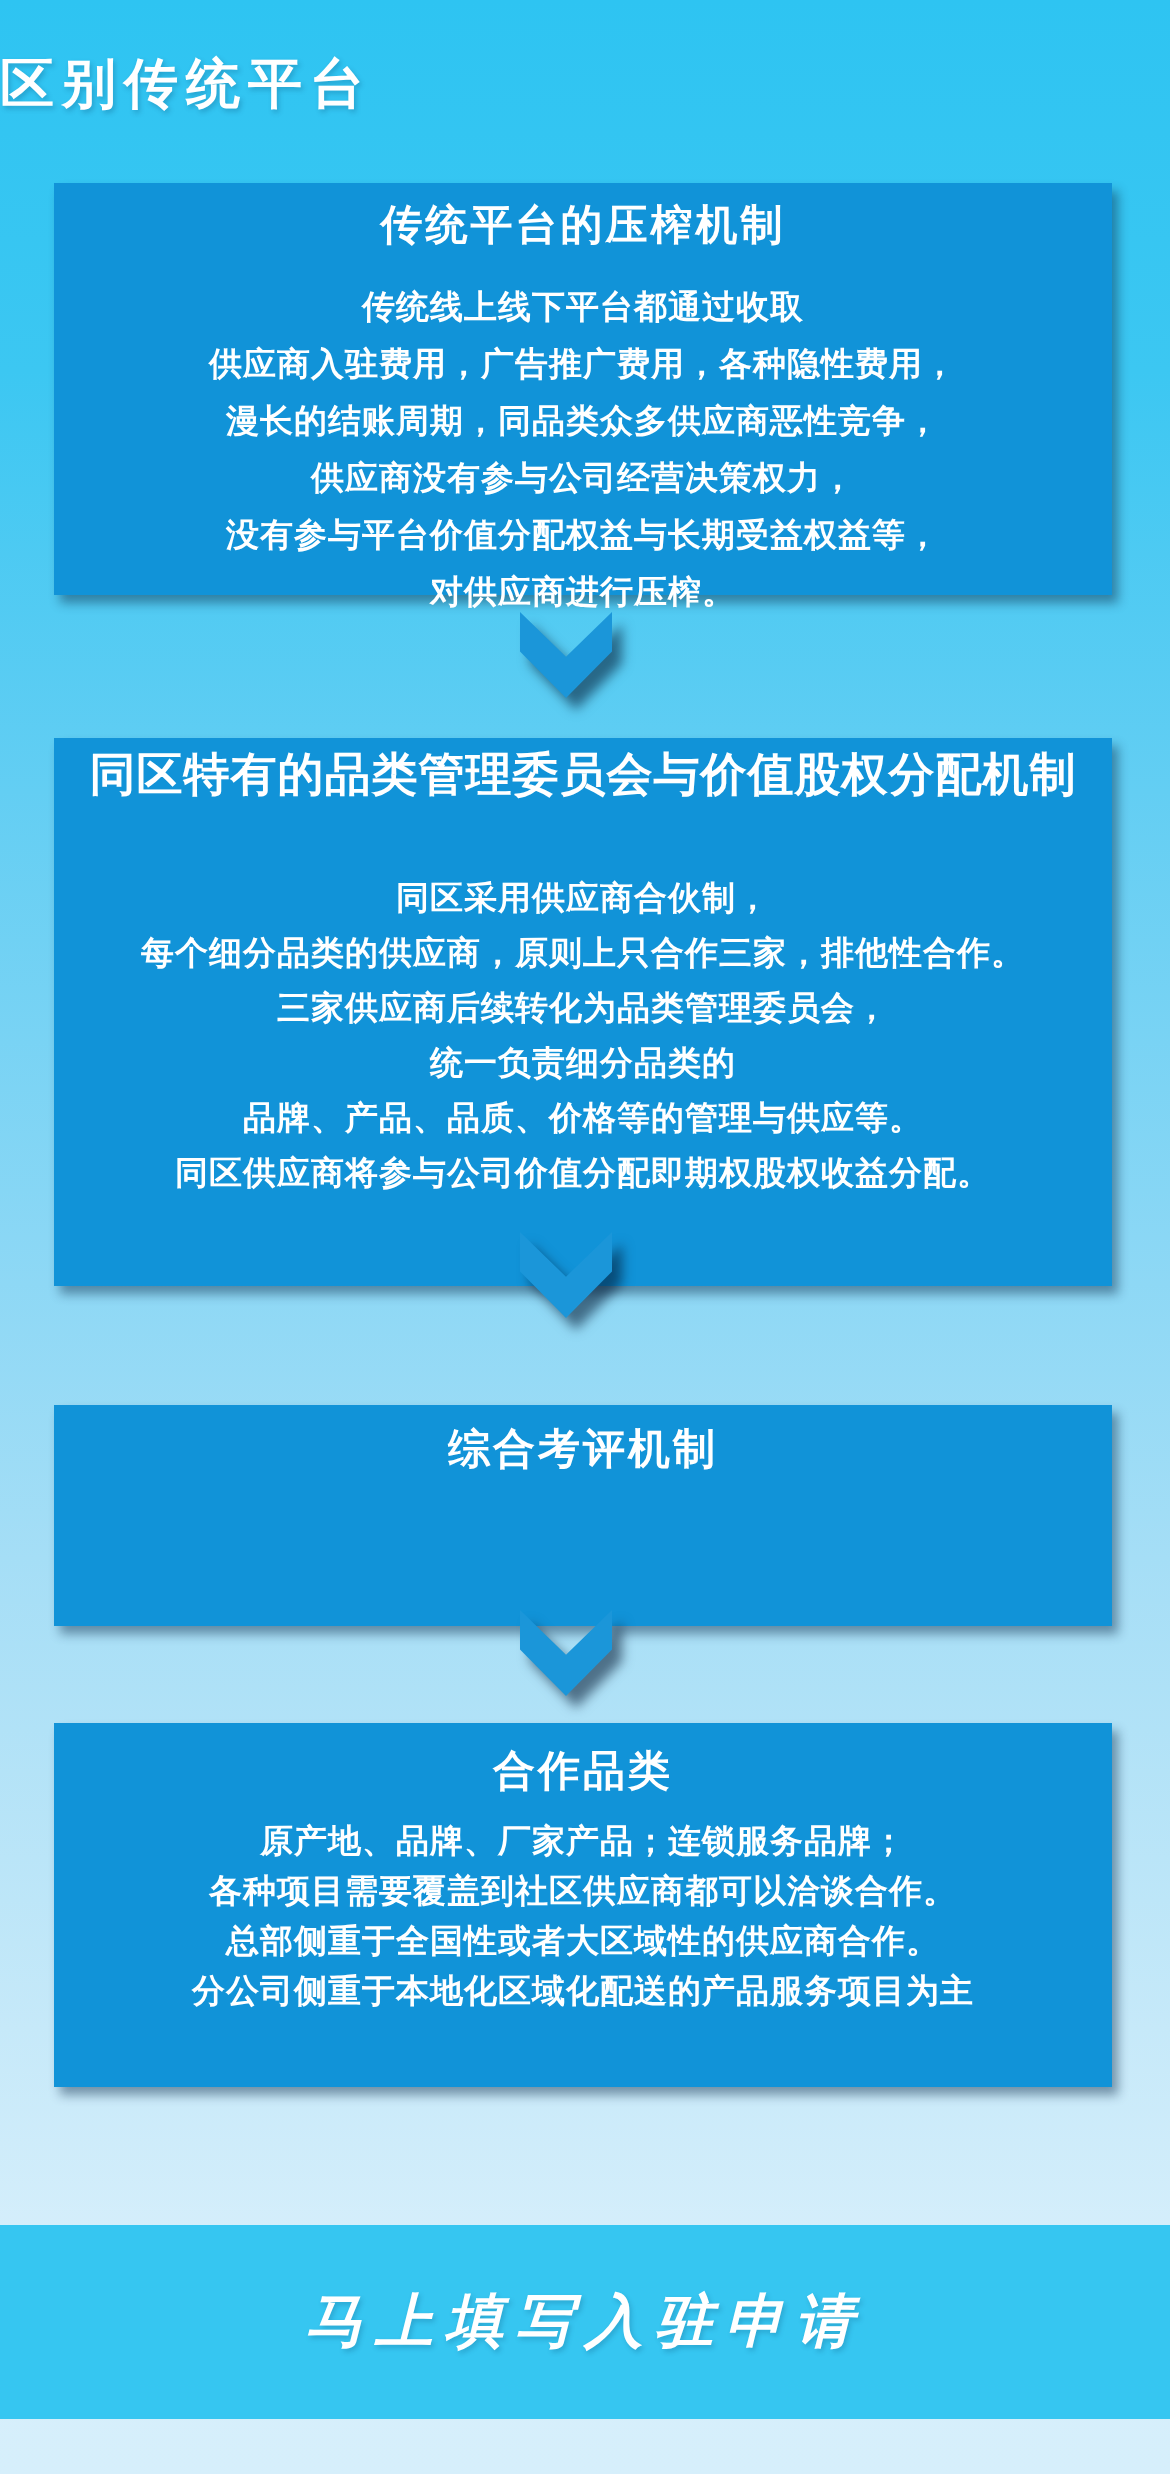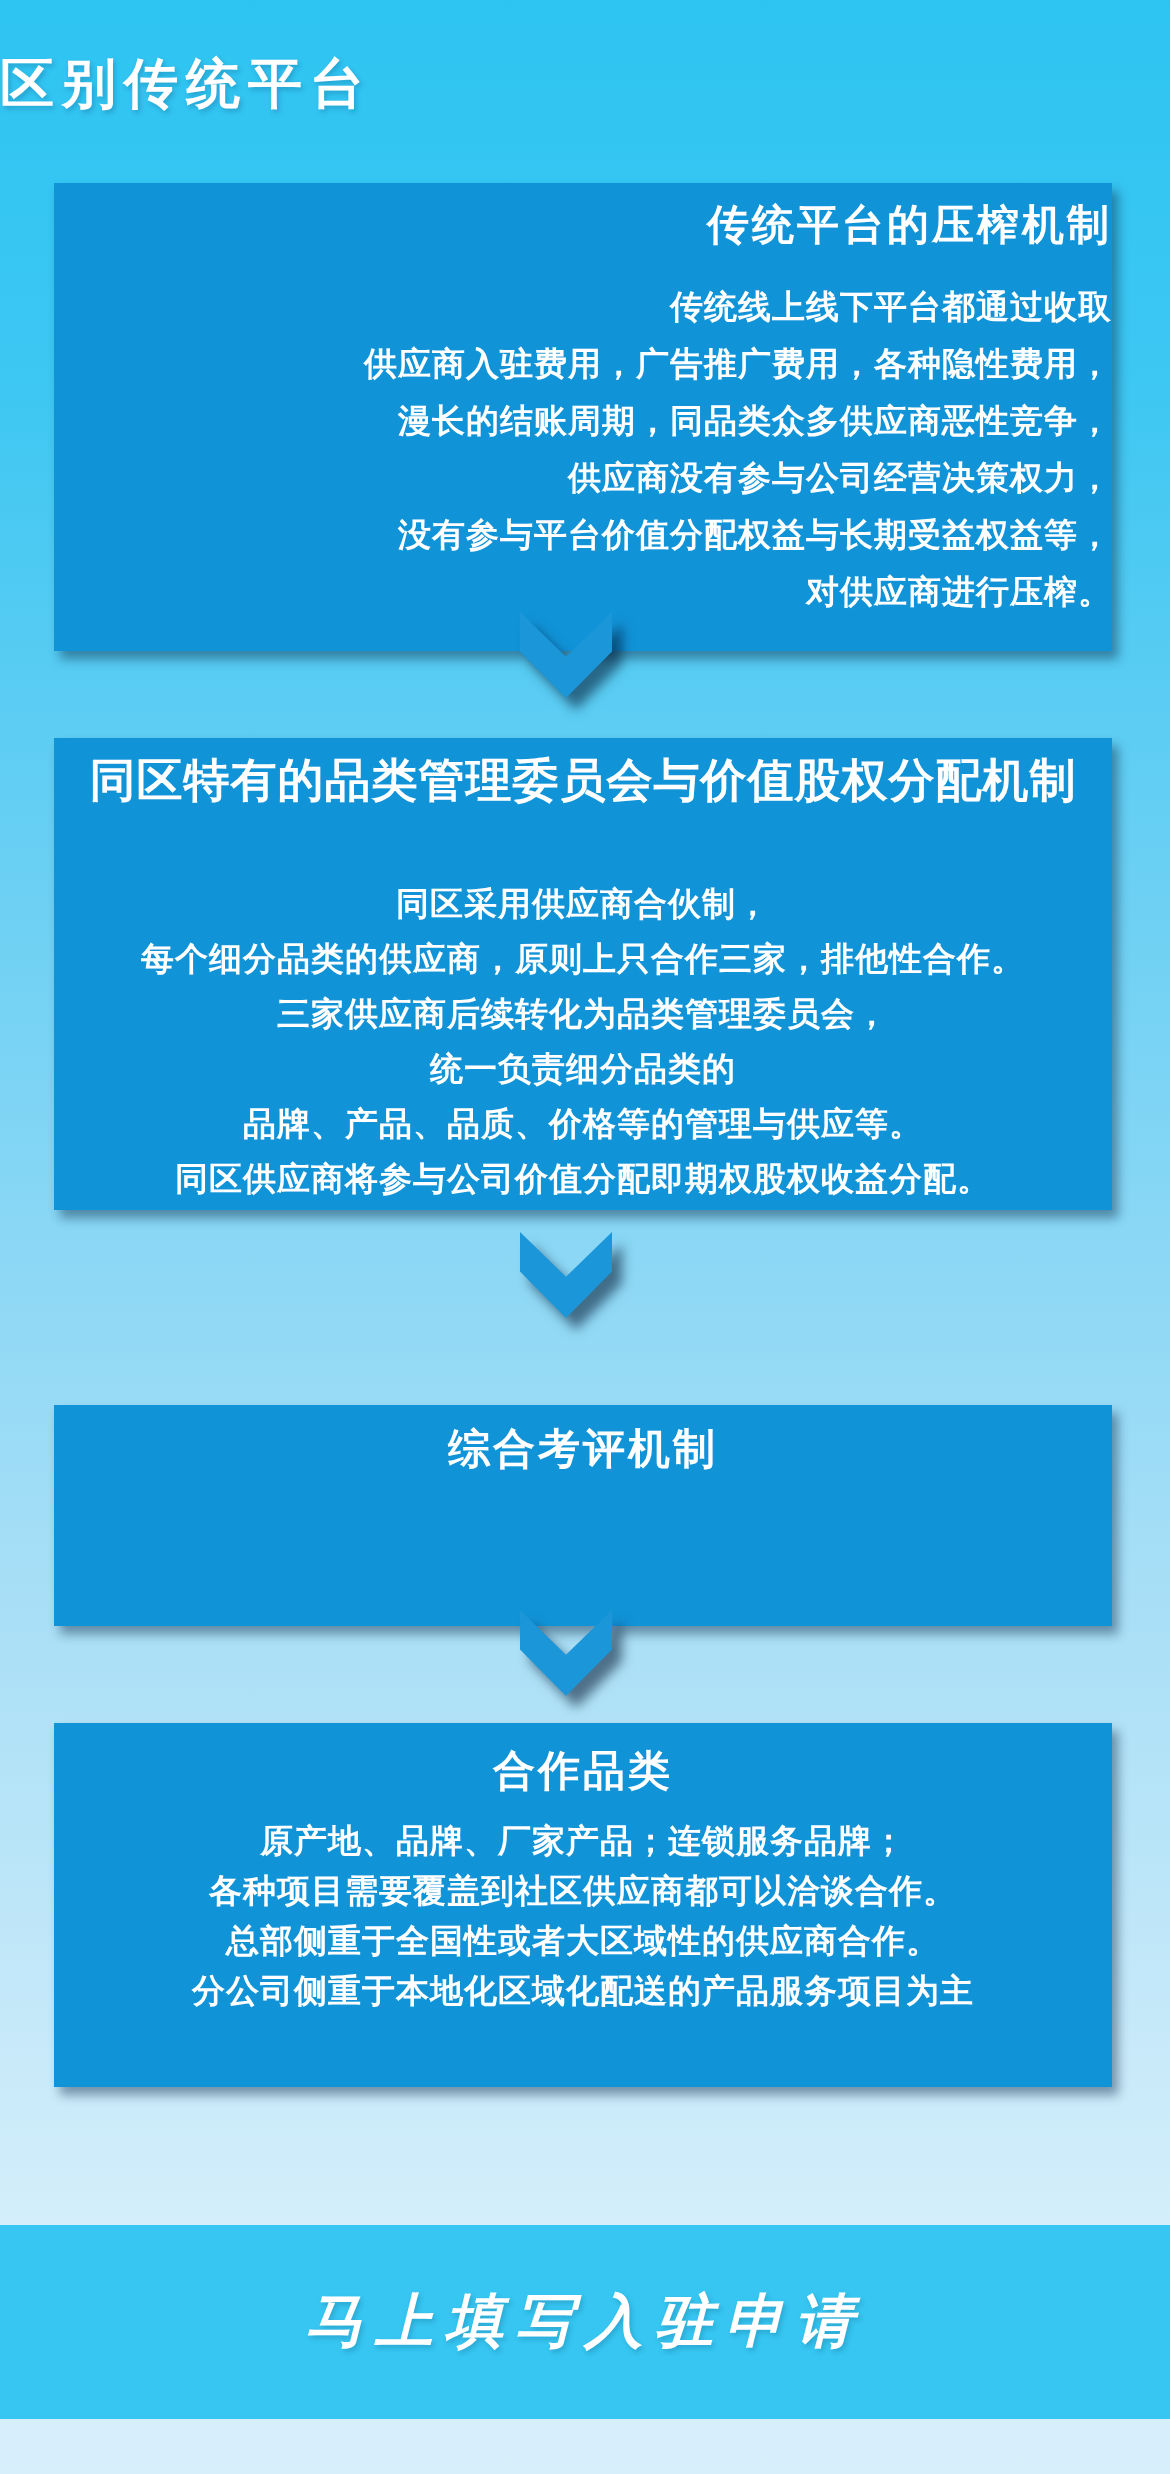--- a/index.html
+++ b/index.html
@@ -21,22 +21,22 @@
     text-shadow:2px 3px 5px rgba(0,60,100,0.25);
     white-space:nowrap;
   }
   .flow-box{
     position:absolute;left:54px;width:1058px;
     background:#1193d8;
     box-shadow:6px 8px 10px rgba(8,40,70,0.45);
     box-sizing:border-box;
     text-align:center;
   }
-  .box-1{top:183px;height:468px;padding-top:16px;text-align:right;}
-  .box-2{top:738px;height:472px;padding-top:14px;}
+  .box-1{top:183px;height:412px;padding-top:16px;}
+  .box-2{top:738px;height:548px;padding-top:8px;}
   .box-3{top:1405px;height:221px;padding-top:18px;}
   .box-4{top:1723px;height:364px;padding-top:22px;}
   .box-title{
     font-size:42px;font-weight:bold;letter-spacing:3px;
     line-height:1.25;white-space:nowrap;
   }
   .box-1 .box-title{margin-bottom:26px;}
   .box-2 .box-title{font-size:46px;letter-spacing:1px;margin-bottom:66px;}
   .box-3 .box-title{margin-bottom:16px;}
   .box-4 .box-title{margin-bottom:18px;}

